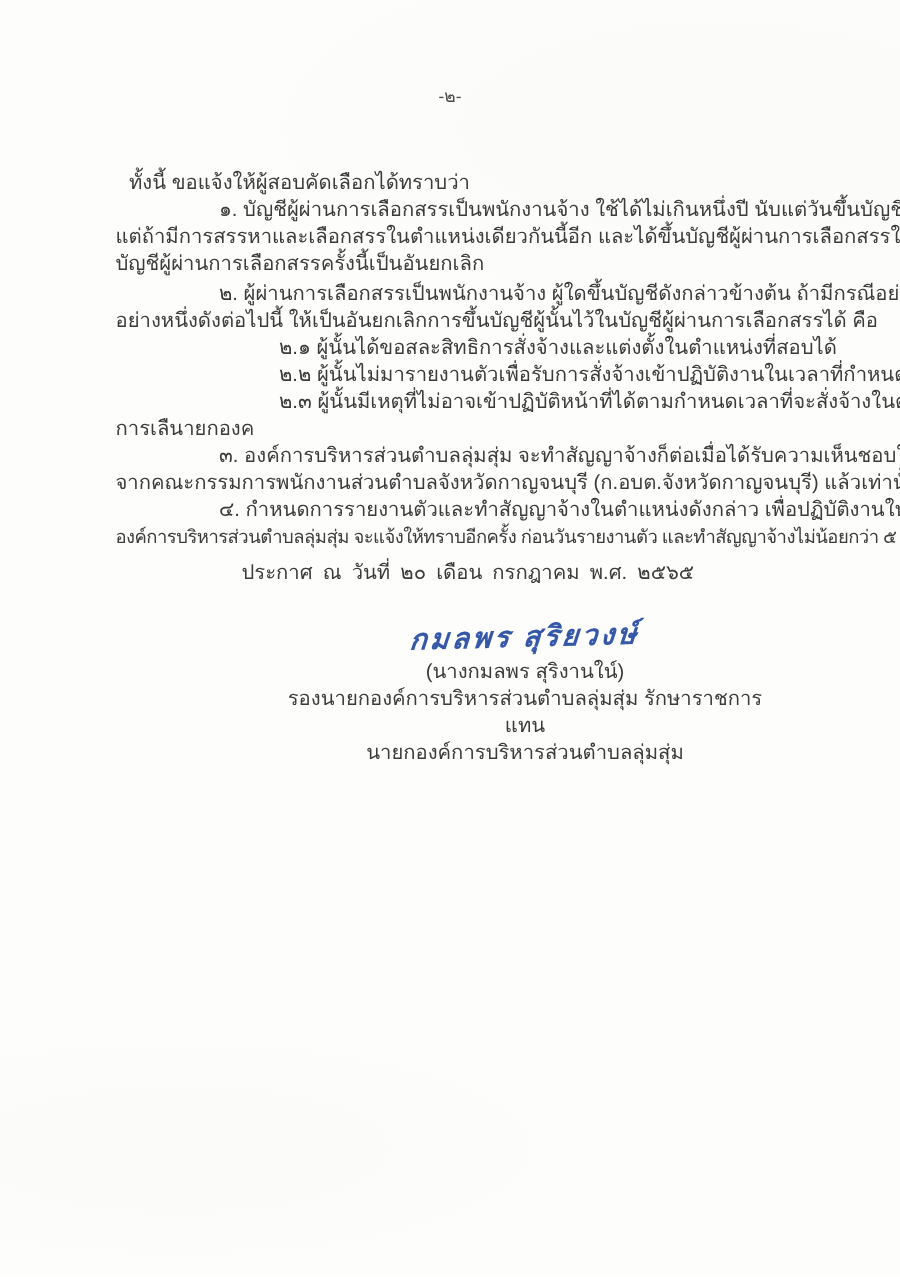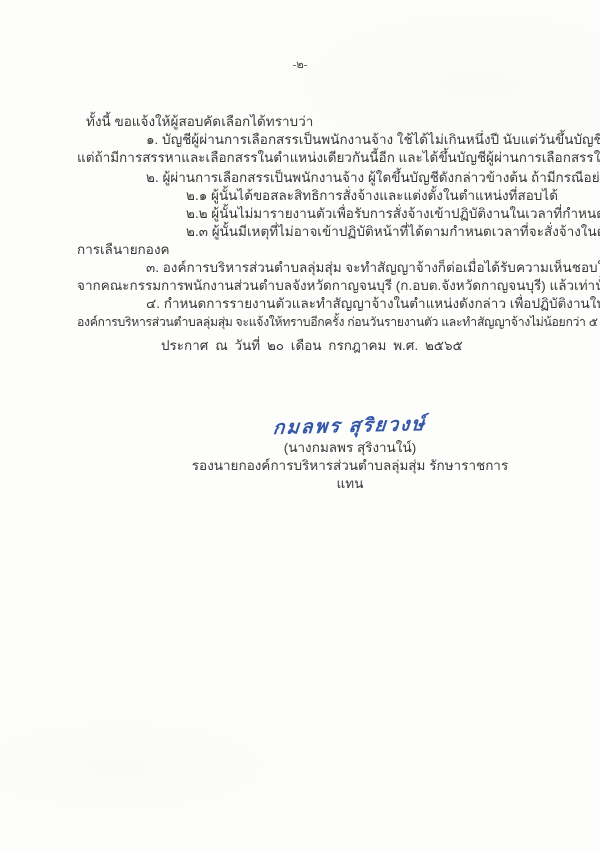--- a/index.html
+++ b/index.html
@@ -50,33 +50,36 @@
 <body>
 
 <div class="page">
 
   <div class="page-number">-๒-</div>
 
   <div class="body-text">
     <div class="line ind-intro">ทั้งนี้  ขอแจ้งให้ผู้สอบคัดเลือกได้ทราบว่า</div>
     <div class="line ind-item">๑. บัญชีผู้ผ่านการเลือกสรรเป็นพนักงานจ้าง ใช้ได้ไม่เกินหนึ่งปี นับแต่วันขึ้นบัญชี</div>
     <div class="line">แต่ถ้ามีการสรรหาและเลือกสรรในตำแหน่งเดียวกันนี้อีก และได้ขึ้นบัญชีผู้ผ่านการเลือกสรรใหม่แล้ว</div>
+    <div class="line">บัญชีผู้ผ่านการเลือกสรรครั้งนี้เป็นอันยกเลิก</div>
     <div class="line ind-item gap-sm">๒. ผู้ผ่านการเลือกสรรเป็นพนักงานจ้าง ผู้ใดขึ้นบัญชีดังกล่าวข้างต้น ถ้ามีกรณีอย่างใด</div>
+    <div class="line">อย่างหนึ่งดังต่อไปนี้ ให้เป็นอันยกเลิกการขึ้นบัญชีผู้นั้นไว้ในบัญชีผู้ผ่านการเลือกสรรได้ คือ</div>
     <div class="line ind-sub">๒.๑ ผู้นั้นได้ขอสละสิทธิการสั่งจ้างและแต่งตั้งในตำแหน่งที่สอบได้</div>
     <div class="line ind-sub">๒.๒ ผู้นั้นไม่มารายงานตัวเพื่อรับการสั่งจ้างเข้าปฏิบัติงานในเวลาที่กำหนด</div>
     <div class="line ind-sub">๒.๓ ผู้นั้นมีเหตุที่ไม่อาจเข้าปฏิบัติหน้าที่ได้ตามกำหนดเวลาที่จะสั่งจ้างในตำแหน่งที่ผ่าน</div>
     <div class="line">การเลืนายกองค</div>
     <div class="line ind-item">๓. องค์การบริหารส่วนตำบลลุ่มสุ่ม จะทำสัญญาจ้างก็ต่อเมื่อได้รับความเห็นชอบในการจ้าง</div>
     <div class="line">จากคณะกรรมการพนักงานส่วนตำบลจังหวัดกาญจนบุรี (ก.อบต.จังหวัดกาญจนบุรี) แล้วเท่านั้น</div>
     <div class="line ind-item">๔. กำหนดการรายงานตัวและทำสัญญาจ้างในตำแหน่งดังกล่าว เพื่อปฏิบัติงานใน</div>
     <div class="line cond">องค์การบริหารส่วนตำบลลุ่มสุ่ม จะแจ้งให้ทราบอีกครั้ง ก่อนวันรายงานตัว และทำสัญญาจ้างไม่น้อยกว่า ๕ วันทำการ</div>
     <div class="date-line">ประกาศ ณ วันที่ ๒๐ เดือน กรกฎาคม พ.ศ. ๒๕๖๕</div>
   </div>
 
   <div class="signature-block">
     <div>
       <span class="signature-script">กมลพร สุริยวงษ์</span>
     </div>
     <div class="sig-name">(นางกมลพร สุริงานใน์)</div>
     <div>รองนายกองค์การบริหารส่วนตำบลลุ่มสุ่ม รักษาราชการแทน</div>
+    <div>นายกองค์การบริหารส่วนตำบลลุ่มสุ่ม</div>
   </div>
 
 </div>
 
 </body></html>

